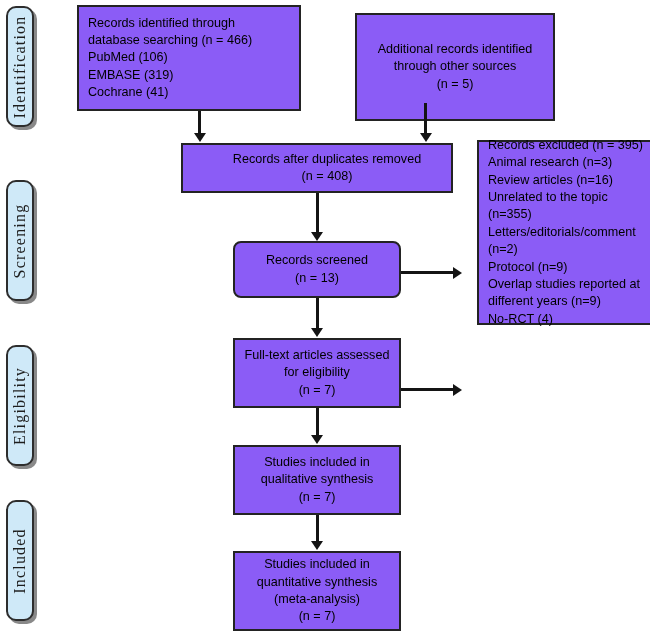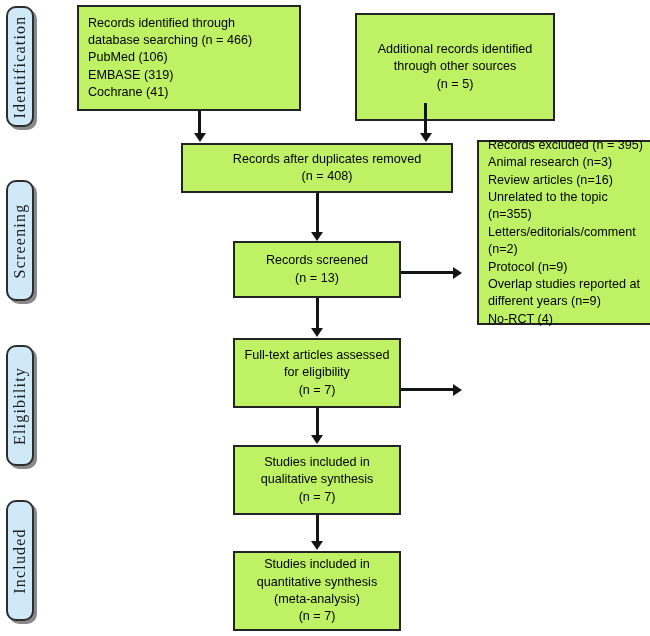--- a/index.html
+++ b/index.html
@@ -44,41 +44,41 @@
   }
   #tab-identification { left: 6px;  top: 6px;   width: 28px; height: 121px; }
   #tab-screening      { left: 6px;  top: 180px; width: 28px; height: 121px; }
   #tab-eligibility    { left: 6px;  top: 345px; width: 28px; height: 121px; }
   #tab-included       { left: 6px;  top: 500px; width: 28px; height: 121px; }
 
   
   .flow-box {
     position: absolute;
     box-sizing: border-box;
-    background: #bef264;
+    background: #8b5cf6;
     border: 2px solid #232323;
     display: flex;
     flex-direction: column;
     justify-content: center;
   }
   .flow-box .box-text {
     font-size: 12.6px;
     line-height: 1.38;
     color: #000000;
     padding: 0 9px;
     white-space: pre-line;
   }
   .align-left   .box-text { text-align: left; }
   .align-center .box-text { text-align: center; }
 
   #box-database       { left: 77px;  top: 5px;   width: 224px; height: 106px; }
   #box-additional     { left: 355px; top: 13px;  width: 200px; height: 108px;  }
   #box-duplicates     { left: 181px; top: 143px; width: 272px; height: 50px; padding-left: 20px;  }
   #box-excluded       { left: 477px; top: 140px; width: 186px; height: 185px; }
-  #box-screened       { left: 233px; top: 241px; width: 168px; height: 57px;  }
+  #box-screened       { left: 233px; top: 241px; width: 168px; height: 57px; border-radius: 8px;  }
   #box-fulltext       { left: 233px; top: 338px; width: 168px; height: 70px;  }
   #box-fulltext-excl  { left: 462px; top: 333px; width: 186px; height: 115px; }
   #box-qualitative    { left: 233px; top: 445px; width: 168px; height: 70px;  }
   #box-quantitative   { left: 233px; top: 551px; width: 168px; height: 80px;  }
 
   
   .conn {
     position: absolute;
     background: #141414;
   }

